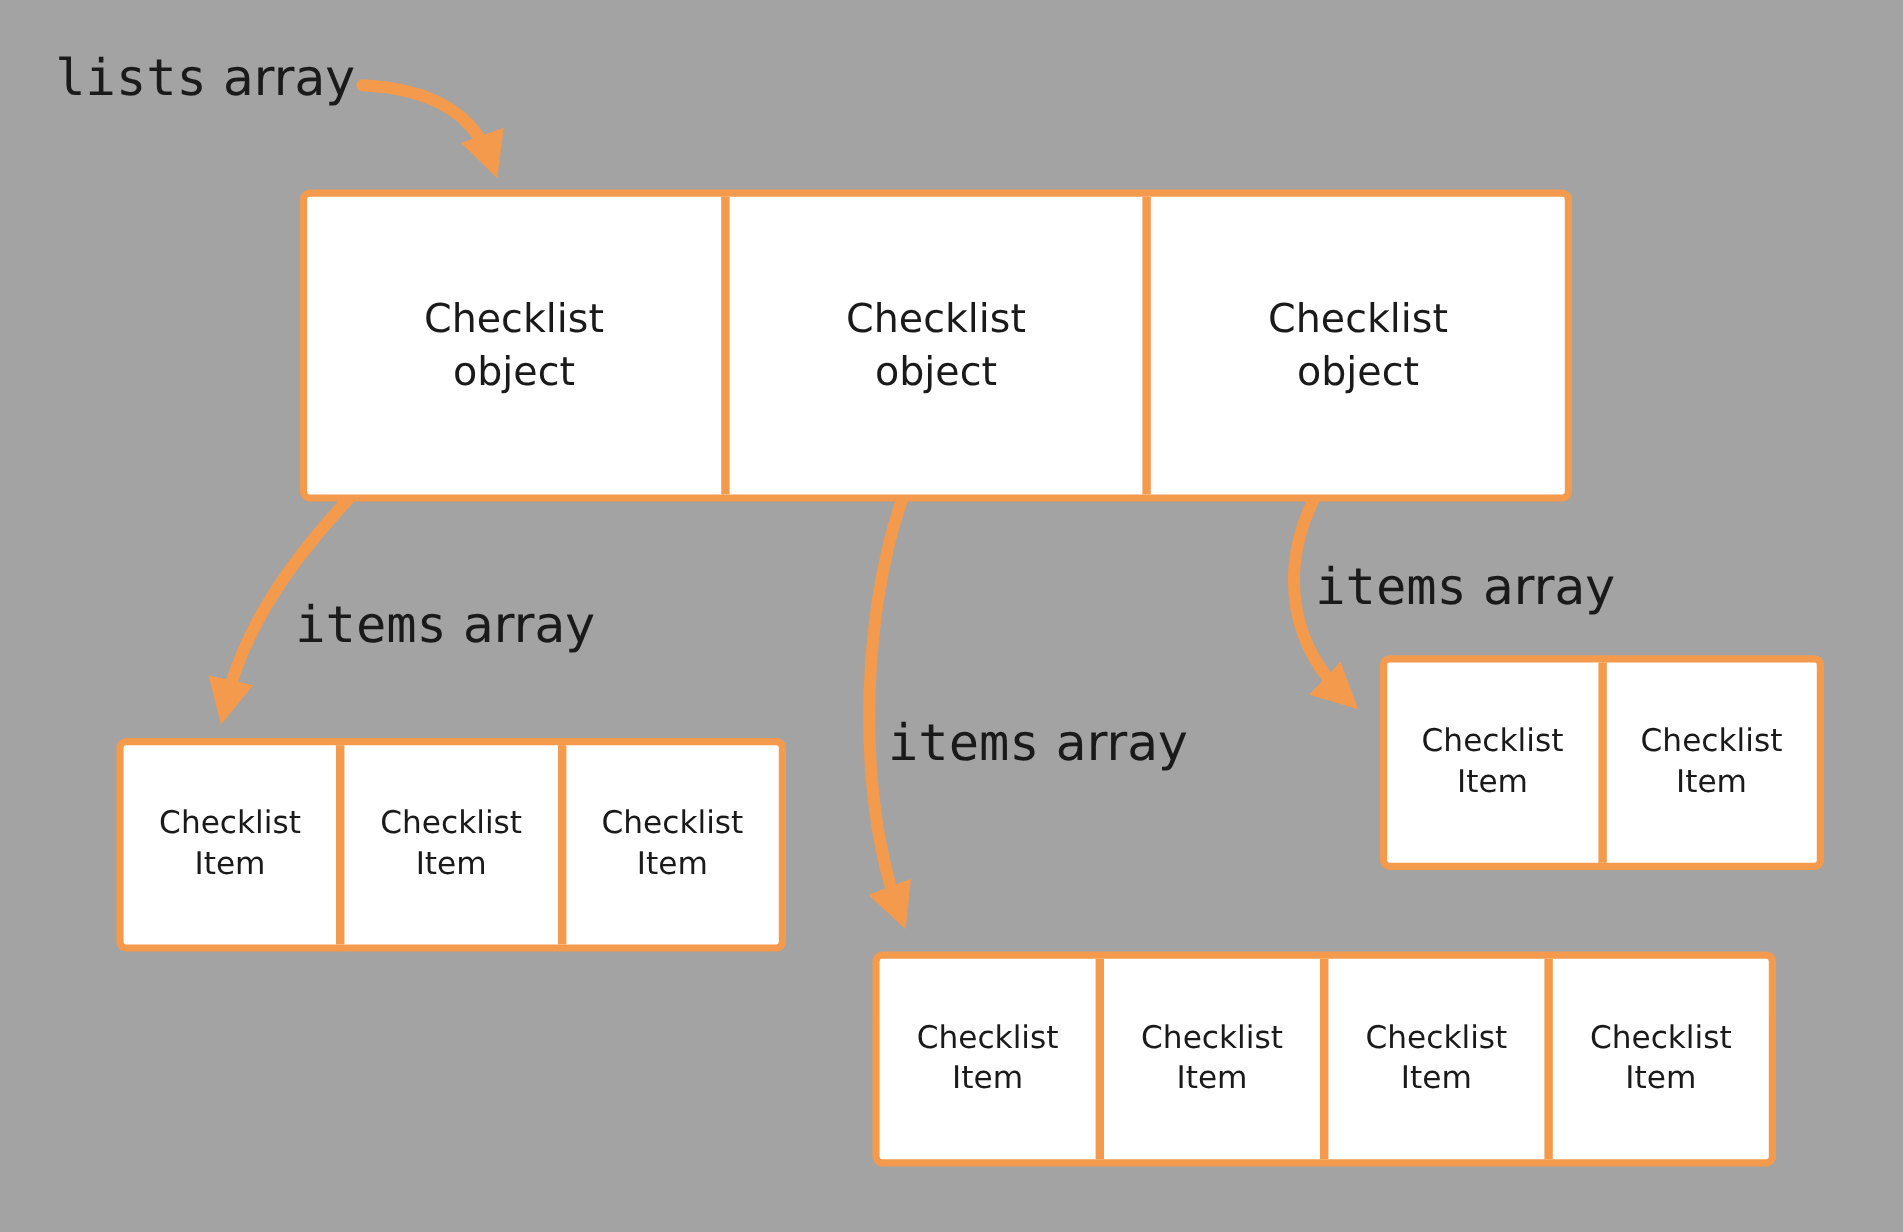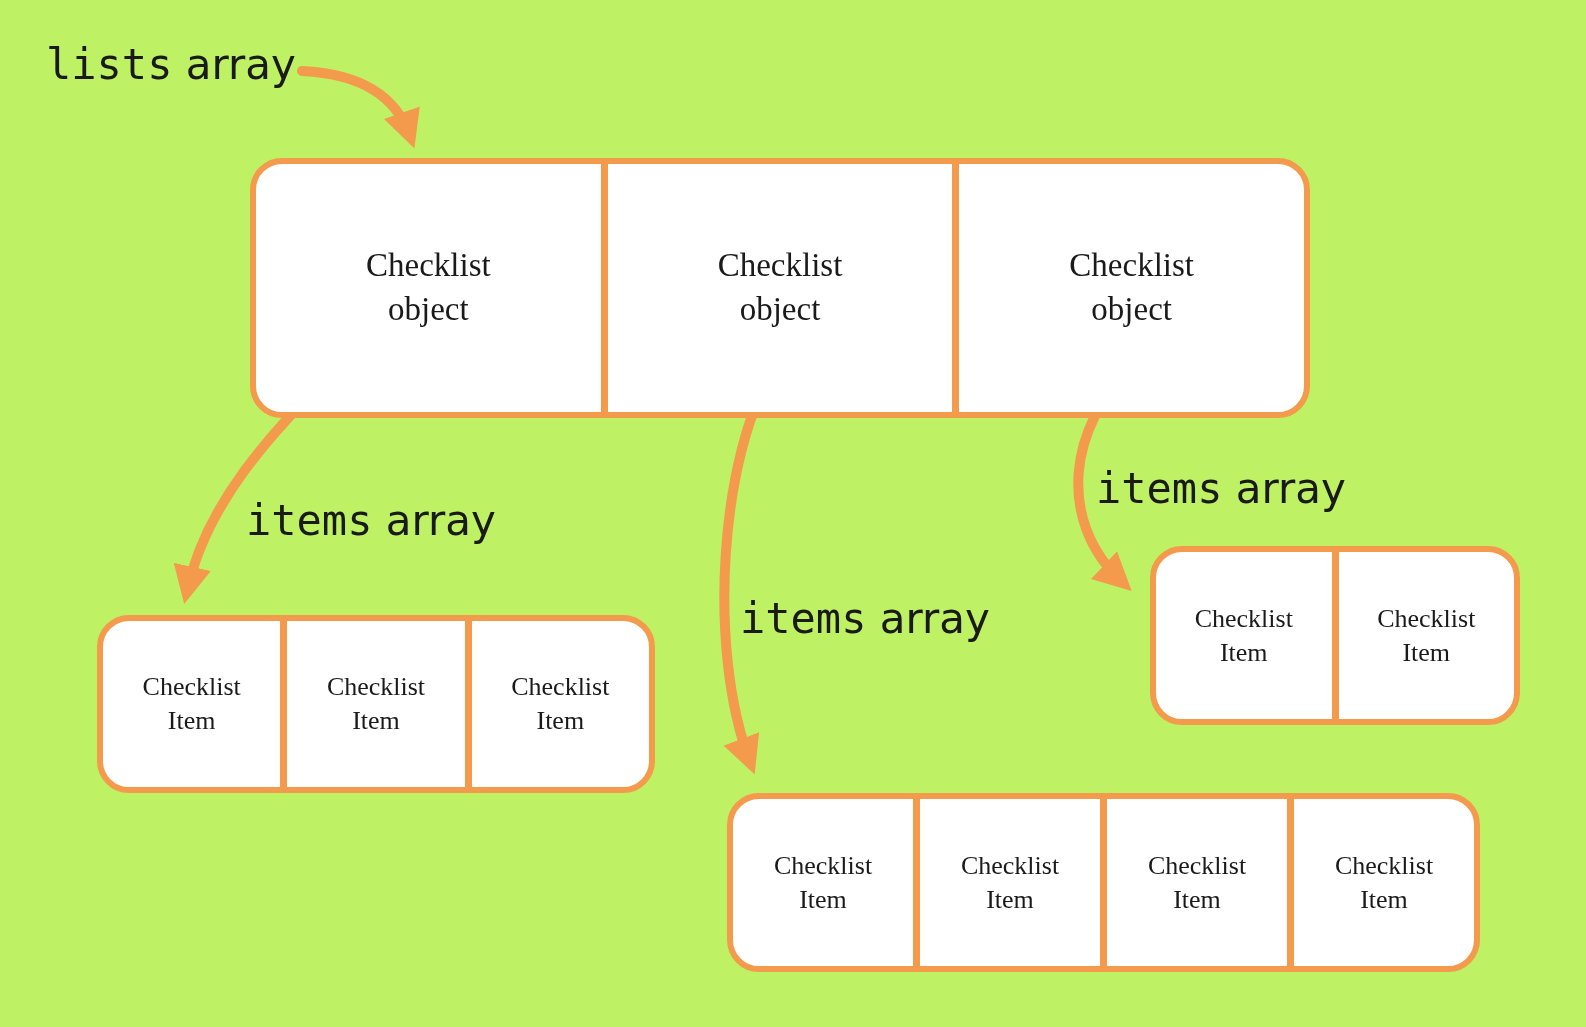--- a/index.html
+++ b/index.html
@@ -5,39 +5,38 @@
   html, body {
     margin: 0;
     padding: 0;
     background: #ffffff;
     font-family: "DejaVu Sans", "Liberation Sans", sans-serif;
   }
   #canvas {
     position: relative;
     width: 1586px;
     height: 1027px;
-    background: #bef264;
+    background: #a3a3a3;
     overflow: hidden;
     color: var(--text, #1a1a1a);
   }
   .arrow-layer {
     position: absolute;
     left: 0; top: 0;
     width: 1586px; height: 1027px;
     pointer-events: none;
   }
   .array-box {
     position: absolute;
     box-sizing: border-box;
     border: 6px solid var(--accent, #F49A4D);
-    border-radius: 32px;
+    border-radius: 8px;
     background: #ffffff;
     display: flex;
     align-items: stretch;
-    font-family: Liberation Serif, serif;
   }
   .cell {
     flex: 1 1 0;
     display: flex;
     align-items: center;
     justify-content: center;
     text-align: center;
     white-space: pre-line;
     color: var(--text, #1a1a1a);
   }

